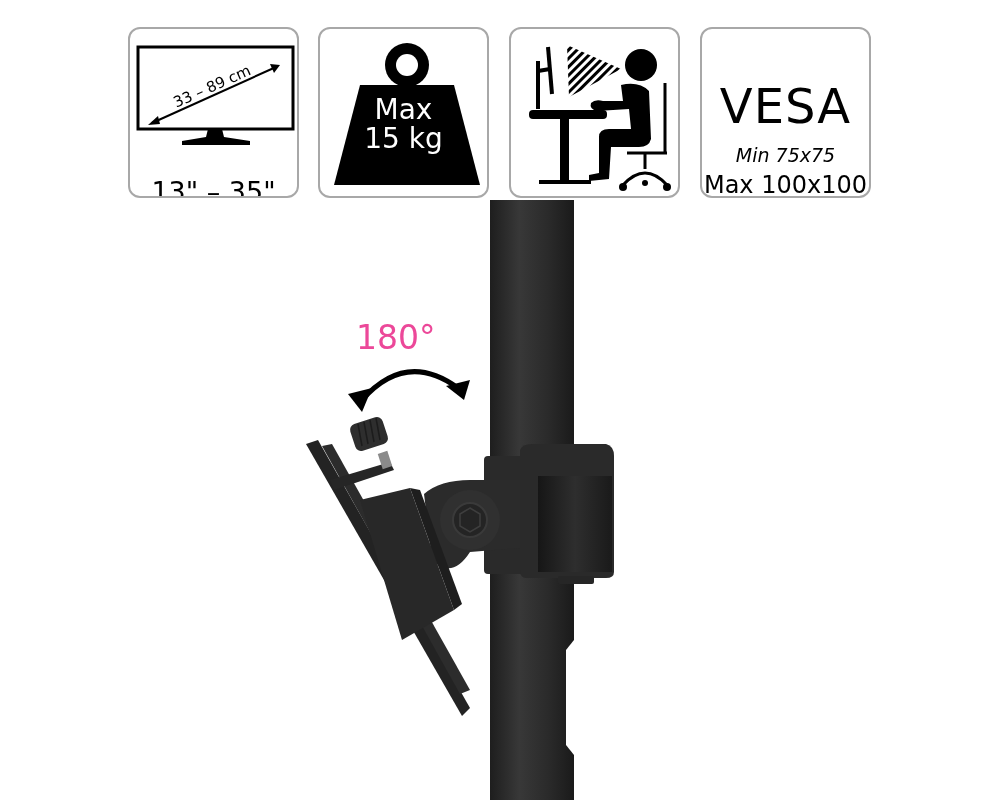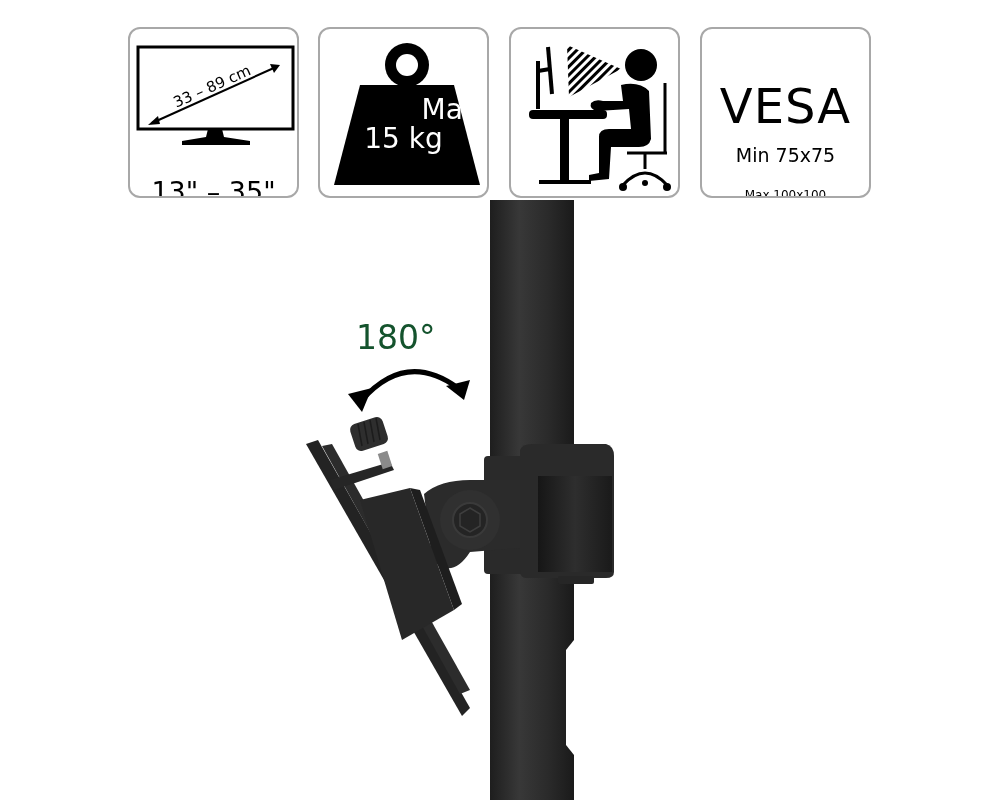--- a/index.html
+++ b/index.html
@@ -10,26 +10,26 @@
       box-sizing: border-box; overflow: hidden;
     }
     .badge svg { position: absolute; left: 0; top: 0; }
     .b1 { left: 128px; }
     .b2 { left: 318px; }
     .b3 { left: 509px; }
     .b4 { left: 700px; }
     .txt { position: absolute; left: 0; width: 100%; text-align: center; color: #000; font-family: "DejaVu Sans", sans-serif; margin-top: 23px; }
     .size-label { top: 124px; font-size: 27px; letter-spacing: 0px; }
     .vesa-title { top: 26px; font-size: 48px; letter-spacing: 1px; }
-    .vesa-line1 { top: 92px; font-size: 19px; }
-    .vesa-line2 { top: 136px; font-size: 12px; }
+    .vesa-line1 { top: 92px; font-size: 19px; font-style: italic; }
+    .vesa-line2 { top: 119px; font-size: 24px; }
     .w-line { position: absolute; left: 0; width: 100%; text-align: center; color: #fff; font-size: 28px; }
-    .w1 { top: 64px; padding-left: 47px; }
+    .w1 { top: 64px; }
     .w2 { top: 93px; }
-    .rot-label { position: absolute; left: 356px; top: 318px; font-size: 33px; color: #14532d; font-family: "DejaVu Sans", sans-serif; }
+    .rot-label { position: absolute; left: 356px; top: 318px; font-size: 33px; color: #ec4899; font-family: "DejaVu Sans", sans-serif; }
     .product { position: absolute; left: 0; top: 0; }
   </style>
 </head>
 <body>
 
 <div class="badge b1">
   <svg width="171" height="171">
     <rect x="8" y="18" width="155" height="82" fill="none" stroke="#000" stroke-width="3"></rect>
     <path d="M78 100 L92 100 L94 108 L120 112 L120 116 L52 116 L52 112 L76 108 Z" fill="#000"></path>
     <line x1="22" y1="94" x2="146" y2="38" stroke="#000" stroke-width="2"></line>

